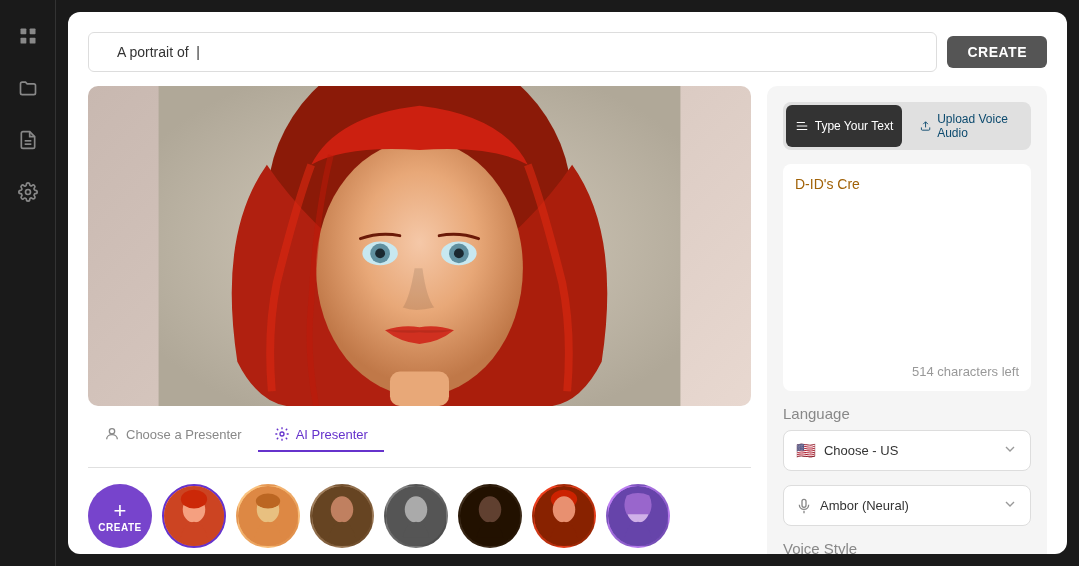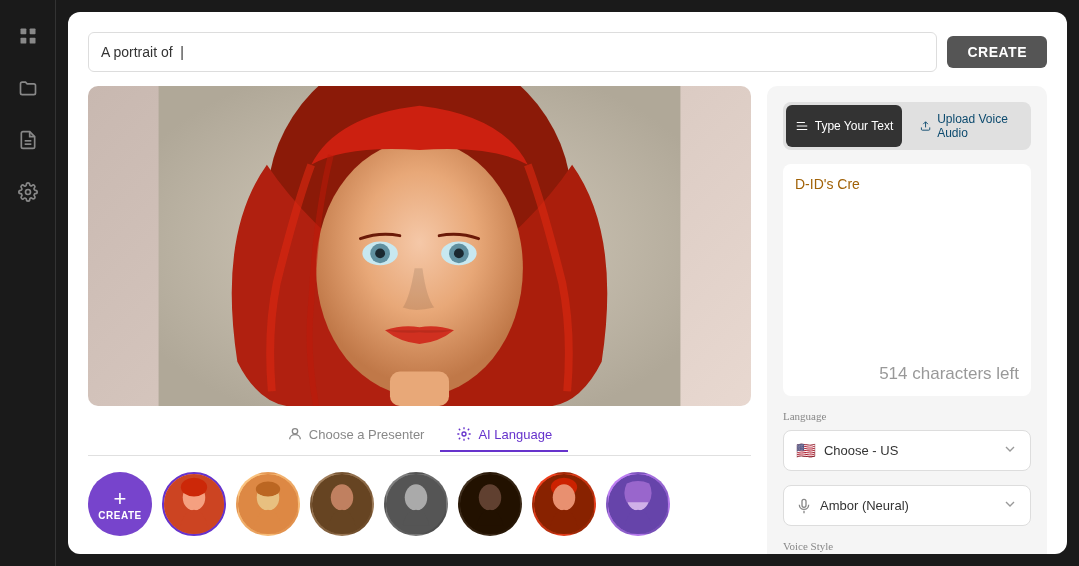--- a/index.html
+++ b/index.html
@@ -58,21 +58,21 @@
       display: flex;
       align-items: center;
       gap: 10px;
     }
     .prompt-input-wrapper {
       flex: 1;
       display: flex;
       align-items: center;
       border: 1px solid #ddd;
       border-radius: 6px;
-      padding: 0 12px;
+      padding: 0 28px;
       height: 40px;
       background: #fff;
     }
     .prompt-input {
       border: none;
       outline: none;
       width: 100%;
       font-size: 14px;
       color: #333;
       background: transparent;
@@ -110,22 +110,21 @@
       position: relative;
       display: flex;
       align-items: center;
       justify-content: center;
     }
     
     .presenter-tabs {
       display: flex;
       gap: 0;
       border-bottom: 1px solid #e0e0e0;
-      padding-bottom: 4px;
-      justify-content: center;
+      padding-bottom: 16px;
     }
     .tab-item {
       display: flex;
       align-items: center;
       gap: 6px;
       padding: 8px 16px;
       font-size: 13px;
       color: #888;
       cursor: pointer;
       border-bottom: 2px solid transparent;
@@ -226,30 +225,29 @@
       border: none;
       outline: none;
       resize: none;
       font-size: 14px;
       color: #a16207;
       background: transparent;
       font-family: inherit;
     }
     .char-count {
       text-align: right;
-      font-size: 17px;
+      font-size: 13px;
       color: #999;
       margin-top: 4px;
     }
     .field-label {
-      font-size: 11px;
+      font-size: 15px;
       color: #888;
       font-weight: 500;
       margin-bottom: 4px;
-      font-family: Liberation Serif, serif;
     }
     .select-dropdown {
       width: 100%;
       background: #fff;
       border: 1px solid #ddd;
       border-radius: 8px;
       padding: 10px 12px;
       display: flex;
       align-items: center;
       gap: 8px;
@@ -376,21 +374,21 @@
               <circle cx="12" cy="8" r="4"></circle>
                 <path d="M4 20c0-4 3.6-7 8-7s8 3 8 7"></path>
             </svg>
             <span>Choose a Presenter</span>
           </div>
           <div class="tab-item active">
             <svg viewBox="0 0 24 24" fill="none" stroke="currentColor" stroke-width="2">
               <circle cx="12" cy="12" r="3"></circle>
                 <path d="M12 2v3M12 19v3M4.22 4.22l2.12 2.12M17.66 17.66l2.12 2.12M2 12h3M19 12h3M4.22 19.78l2.12-2.12M17.66 6.34l2.12-2.12"></path>
             </svg>
-            <span>AI Language</span>
+            <span>AI Presenter</span>
           </div>
         </div>
 
         <div class="avatars-row">
           <div class="avatar-add">
             <span class="plus">+</span>
             <span class="create-label">CREATE</span>
           </div>
           <div class="avatar-circle av1 selected">
             <svg viewBox="0 0 64 64" xmlns="http://www.w3.org/2000/svg">

